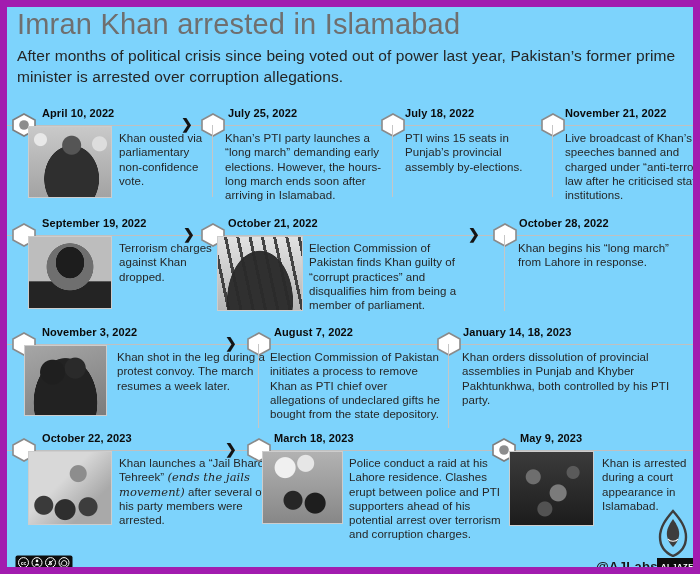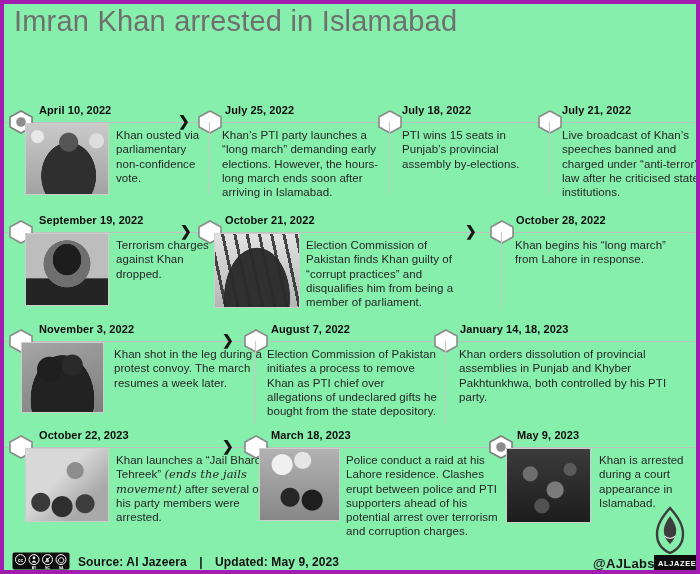--- a/index.html
+++ b/index.html
@@ -1,19 +1,19 @@
 <!DOCTYPE html>
 <html><head>
 <meta charset="utf-8">
 <style>
   html,body{margin:0;padding:0;background:#fff;}
   #canvas{
-    position:relative;width:700px;height:574px;background:#86efac;
+    position:relative;width:700px;height:574px;background:#7dd3fc;
     font-family:"Liberation Sans",sans-serif;overflow:hidden;
-    border:4px solid #a21caf;box-sizing:border-box;
+    border:7px solid #a21caf;box-sizing:border-box;
   }
   .title{
     position:absolute;left:10px;top:1px;font-size:29px;font-weight:400;
     color:#6f6f6f;letter-spacing:.2px;white-space:nowrap;
   }
   .subtitle{
     position:absolute;left:10px;top:38px;width:682px;font-size:15.5px;
     font-weight:500;color:#252525;line-height:1.38;letter-spacing:.1px;
   }
   .hline{position:absolute;left:0;width:700px;border-top:1px solid #c0c0c0;}
@@ -86,20 +86,21 @@
   }
   .ccbadge{position:absolute;left:8px;top:548px;}
   .flame{position:absolute;left:648px;top:502px;}
 </style>
 </head>
 <body>
 
 <div id="canvas">
 
   <div class="title">Imran Khan arrested in Islamabad</div>
+  <div class="subtitle">After months of political crisis since being voted out of power last year, Pakistan’s former prime minister is arrested over corruption allegations.</div>
 
   
   <div class="hline" style="top:118px"></div>
   <div class="hline" style="top:228px"></div>
   <div class="hline" style="top:337px"></div>
   <div class="hline" style="top:443px"></div>
 
   
   <div class="chev" style="left:174px;top:110px">❯</div>
   <div class="chev" style="left:176px;top:220px">❯</div>
@@ -133,21 +134,21 @@
     </svg>
     <div class="date" style="left:398px;top:100px">July 18, 2022</div>
     <div class="vline" style="left:385px;top:118px;height:72px"></div>
     <div class="etext" style="left:398px;top:124px;width:148px">PTI wins 15 seats in Punjab’s provincial assembly by-elections.</div>
   </div>
 
   <div class="event">
     <svg class="hex" style="left:533px;top:106px" viewBox="0 0 26 24">
       <polygon points="13,1 24,7 24,17 13,23 2,17 2,7" fill="#fff" stroke="#8a8a8a" stroke-width="1.6"></polygon>
     </svg>
-    <div class="date" style="left:558px;top:100px">July 21, 2022</div>
+    <div class="date" style="left:558px;top:100px">November 21, 2022</div>
     <div class="vline" style="left:545px;top:118px;height:72px"></div>
     <div class="etext" style="left:558px;top:124px;width:140px">Live broadcast of Khan’s speeches banned and charged under “anti-terror” law after he criticised state institutions.</div>
   </div>
 
   
   <div class="event">
     <svg class="hex" style="left:4px;top:216px" viewBox="0 0 26 24">
       <polygon points="13,1 24,7 24,17 13,23 2,17 2,7" fill="#fff" stroke="#8a8a8a" stroke-width="1.6"></polygon>
     </svg>
     <div class="date" style="left:35px;top:210px">September 19, 2022</div>
@@ -246,25 +247,20 @@
     <text x="35.5" y="9.8" font-size="6" font-weight="bold" fill="#fff" text-anchor="middle">$</text>
     <line x1="32.6" y1="10.4" x2="38.4" y2="4.8" stroke="#fff" stroke-width="0.9"></line>
     <circle cx="49" cy="7.6" r="5" fill="none" stroke="#fff" stroke-width="1"></circle>
     <path d="M46.6 8.5a2.6 2.6 0 1 1 .8 1.6" fill="none" stroke="#fff" stroke-width="1"></path>
     <path d="M45.9 8 l1.5 1.4 -2 .4z" fill="#fff"></path>
     <text x="22" y="16.6" font-size="3.4" font-weight="bold" fill="#fff" text-anchor="middle">BY</text>
     <text x="35.5" y="16.6" font-size="3.4" font-weight="bold" fill="#fff" text-anchor="middle">NC</text>
     <text x="49" y="16.6" font-size="3.4" font-weight="bold" fill="#fff" text-anchor="middle">SA</text>
   </svg>
 
-  <div class="srcline">
-    <span>Source: Al Jazeera</span>
-    <span>|</span>
-    <span>Updated: May 9, 2023</span>
-  </div>
 
   <svg class="flame" width="36" height="48" viewBox="0 0 36 48">
     <path d="M18 2 C11 10 5 18 5 28 C5 38 11 44 18 47 C25 44 31 38 31 28 C31 18 25 10 18 2 Z" fill="none" stroke="#3d3d3d" stroke-width="2.4"></path>
     <path d="M18 10 C14 16 11 21 12 27 C13 32 15 35 18 38 C21 35 23 32 24 27 C25 21 22 16 18 10 Z" fill="#3d3d3d"></path>
     <path d="M13 30 C15 33 21 33 23 30" fill="none" stroke="#fdfdfd" stroke-width="1.2"></path>
   </svg>
 
   <div class="credit">@AJLabs</div>
   <div class="brandbox">ALJAZEERA</div>
 

